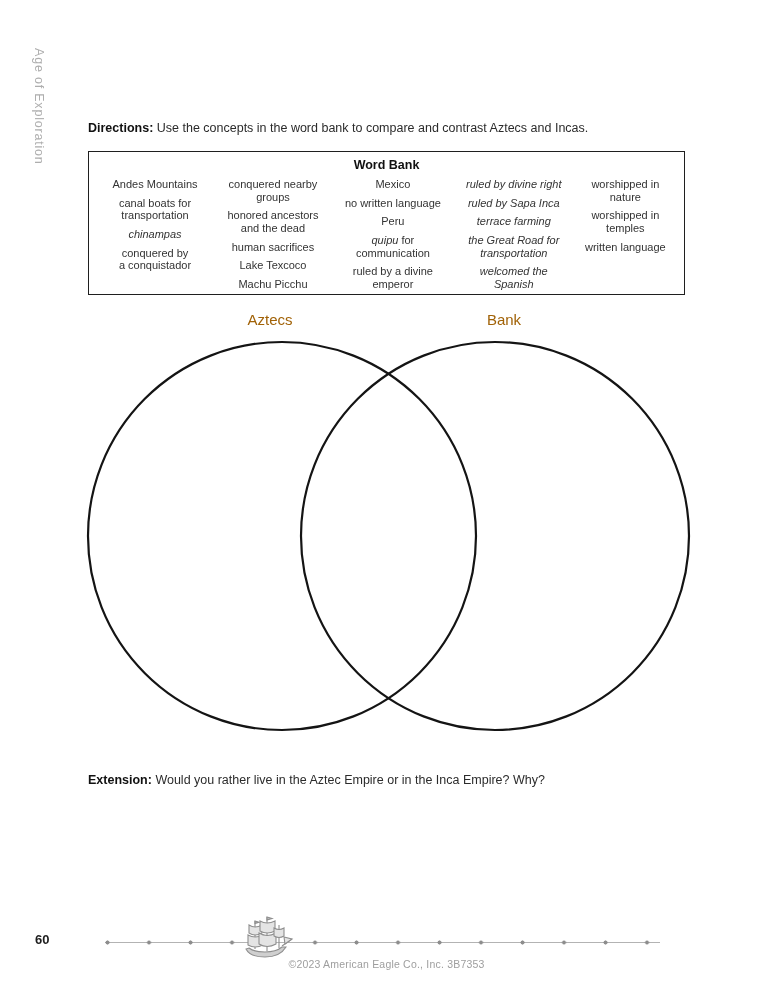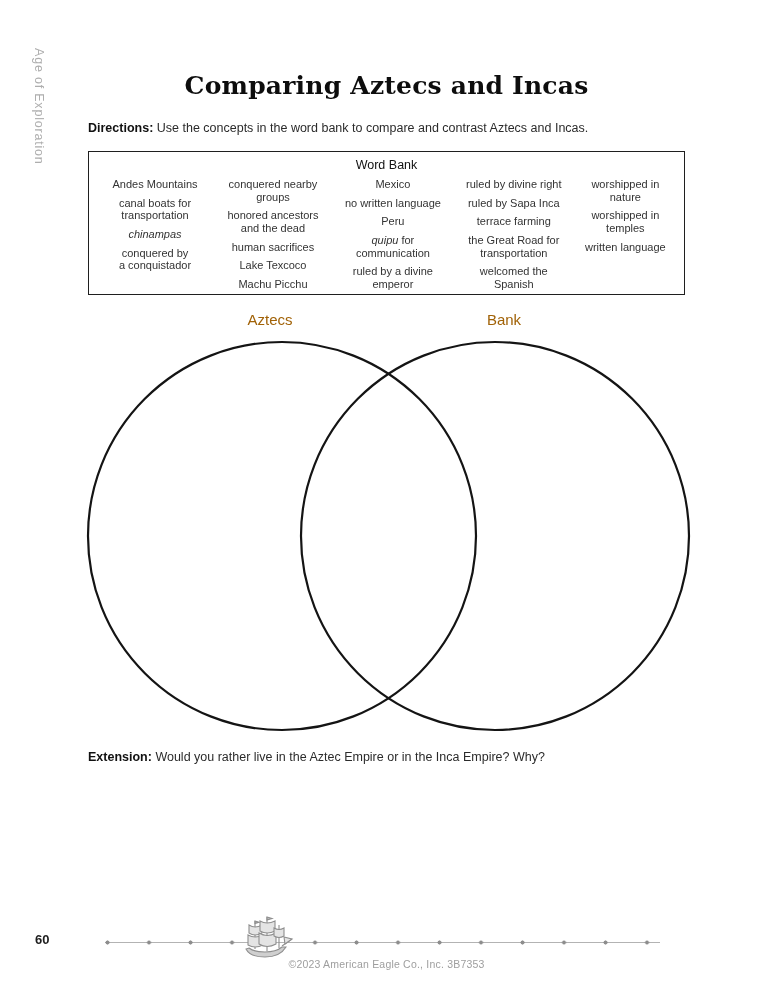--- a/index.html
+++ b/index.html
@@ -41,52 +41,52 @@
   }
   .directions b, .extension b { color:#111; }
 
   
   .word-bank {
     position:absolute; left:88px; top:151px; width:597px; height:144px;
     border:1.5px solid #1f1f1f; box-sizing:border-box;
     background:#fff;
   }
   .wb-title {
-    text-align:center; font-weight:normal; font-size:12.5px; color:#111;
+    text-align:center; font-weight:bold; font-size:12.5px; color:#111;
     margin-top:6px;
   }
   .wb-cols {
     display:flex; justify-content:space-between;
     padding:6px 8px 0 8px;
   }
   .wb-col {
     display:flex; flex-direction:column; align-items:center; gap:6px;
     text-align:center;
   }
   .wb-col:nth-child(1){ width:118px; }
   .wb-col:nth-child(2){ width:122px; }
   .wb-col:nth-child(3){ width:122px; }
-  .wb-col:nth-child(4){ width:124px; }
+  .wb-col:nth-child(4){ width:124px;font-style:italic; }
   .wb-col:nth-child(5){ width:103px; }
   .wb-item {
     font-size:11px; line-height:1.15; color:#333;
     white-space:pre-line;
   }
 
   
   .venn-label {
     position:absolute; top:311px; width:200px; text-align:center;
     font-size:15px; font-weight:400; color:#a16207;
   }
   .venn-label.aztecs { left:170px; }
   .venn-label.incas  { left:404px; }
   .venn-svg { position:absolute; left:80px; top:334px; }
 
   .extension {
-    position:absolute; left:88px; top:750px; width:620px;
+    position:absolute; left:88px; top:773px; width:620px;
     font-size:12.5px; color:#2b2b2b;
   }
 
   
   .page-num {
     position:absolute; left:35px; top:932px;
     font-size:13px; font-weight:600; color:#1e1e1e;
   }
   .dotline {
     position:absolute; left:105px; top:940px; width:555px; height:5px;
@@ -104,21 +104,20 @@
   }
 </style>
 </head>
 <body>
 
 <div class="page">
 
   <div class="side-label">Age of Exploration</div>
 
 
-  <div class="title">Comparing Aztecs and Incas</div>
 
   <div class="directions">
     <b>Directions:</b><span> Use the concepts in the word bank to compare and contrast Aztecs and Incas.</span>
   </div>
 
   <div class="word-bank">
     <div class="wb-title">Word Bank</div>
     <div class="wb-cols">
         <div class="wb-col">
           <div class="wb-item">Andes Mountains</div>

